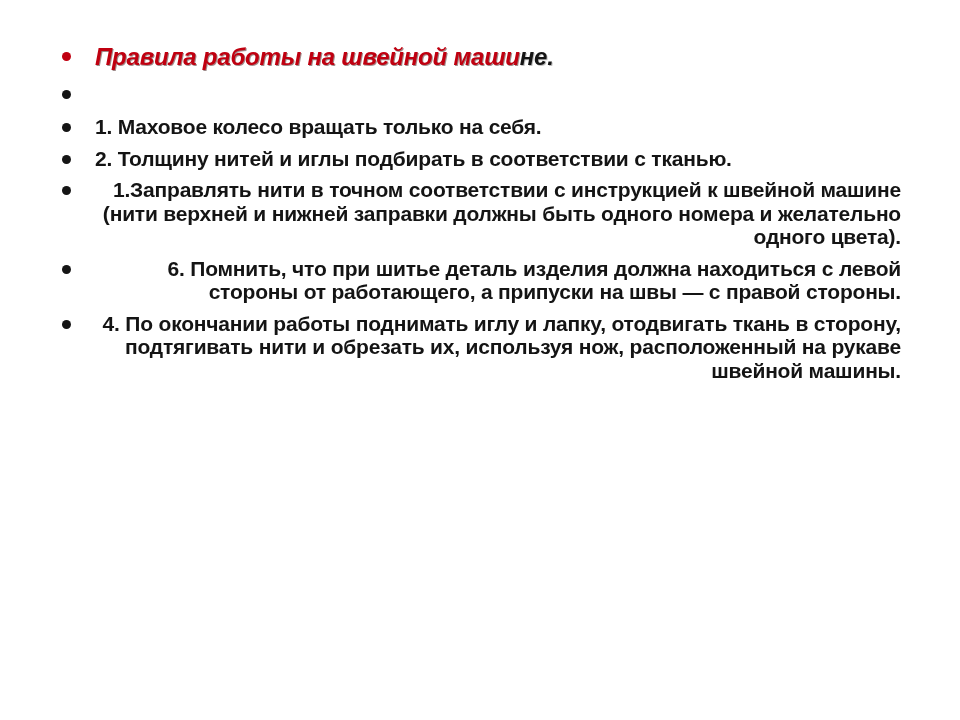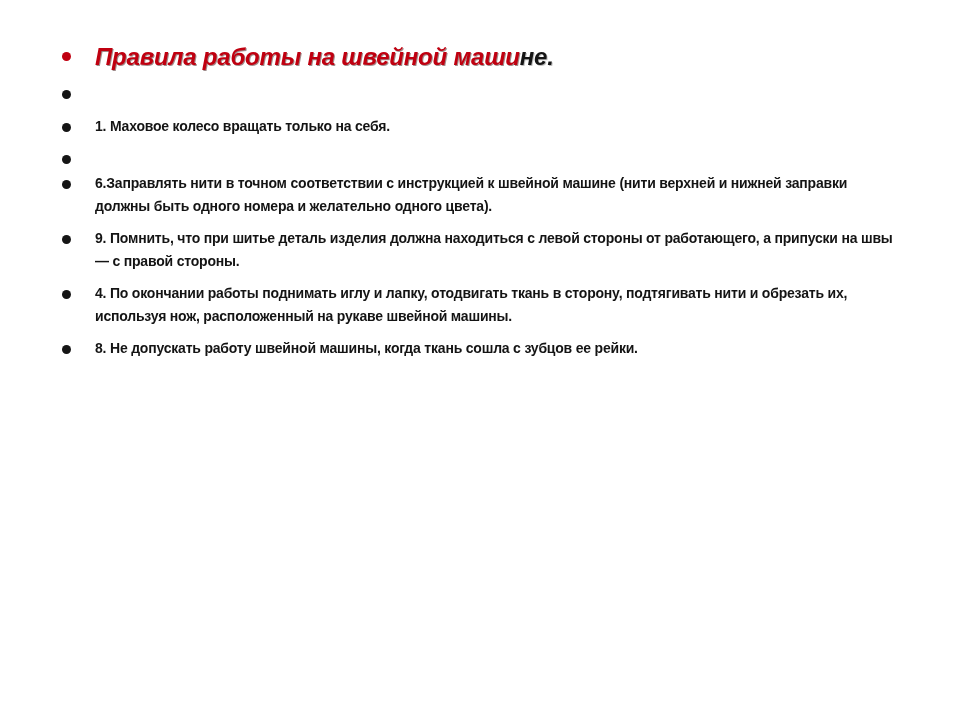--- a/index.html
+++ b/index.html
@@ -10,22 +10,22 @@
   }
   .content{position:absolute;left:56px;top:42px;width:850px;}
   .line{display:flex;align-items:flex-start;margin-bottom:8px;}
   .dot{
     flex:0 0 auto;width:9px;height:9px;border-radius:50%;
     background:#151515;margin:8px 24px 0 6px;
   }
   .title-line{margin-bottom:10px;}
   .title-line .dot{background:#c00010;margin-top:10px;}
   .item-text{
-    font-weight:bold;font-size:14px;line-height:23.5px;color:#141414;
-    letter-spacing:-0.2px;max-width:806px;min-height:23px;
+    font-weight:bold;font-size:21px;line-height:23.5px;color:#141414;
+    letter-spacing:-0.2px;max-width:806px;min-height:23px;text-align:right;
   }
   .title-text{
     font-weight:bold;font-style:italic;font-size:24px;line-height:30px;
     letter-spacing:-0.2px;white-space:nowrap;
   }
   .t-red{color:#c00010;text-shadow:1px 1px 0 rgba(45,0,0,0.45);}
   .t-dark{color:#151515;text-shadow:1px 1px 0 rgba(0,0,0,0.25);}
   .spacer-line{margin-bottom:10px;}
 </style>
 </head>
@@ -44,39 +44,36 @@
       <div class="item-text"></div>
     </div>
 
     <div class="line">
       <span class="dot"></span>
       <div class="item-text">1. Маховое колесо вращать только на себя.</div>
     </div>
 
     <div class="line">
       <span class="dot"></span>
+      <div class="item-text">2. Толщину нитей и иглы подбирать в соответствии с тканью.</div>
     </div>
 
 
     <div class="line">
       <span class="dot"></span>
-      <div class="item-text">6.Заправлять нити в точном соответствии с инструкцией к швейной машине (нити верхней и нижней заправки должны быть одного номера и желательно одного цвета).</div>
+      <div class="item-text">1.Заправлять нити в точном соответствии с инструкцией к швейной машине (нити верхней и нижней заправки должны быть одного номера и желательно одного цвета).</div>
     </div>
 
     <div class="line">
       <span class="dot"></span>
-      <div class="item-text">9. Помнить, что при шитье деталь изделия должна находиться с левой стороны от работающего, а припуски на швы — с правой стороны.</div>
+      <div class="item-text">6. Помнить, что при шитье деталь изделия должна находиться с левой стороны от работающего, а припуски на швы — с правой стороны.</div>
     </div>
 
 
     <div class="line">
       <span class="dot"></span>
       <div class="item-text">4. По окончании работы поднимать иглу и лапку, отодвигать ткань в сторону, подтягивать нити и обрезать их, используя нож, расположенный на рукаве швейной машины.</div>
     </div>
 
-    <div class="line">
-      <span class="dot"></span>
-      <div class="item-text">8. Не допускать работу швейной машины, когда ткань сошла с зубцов ее рейки.</div>
-    </div>
 
 
   </div>
 </div>
 
 </body></html>

